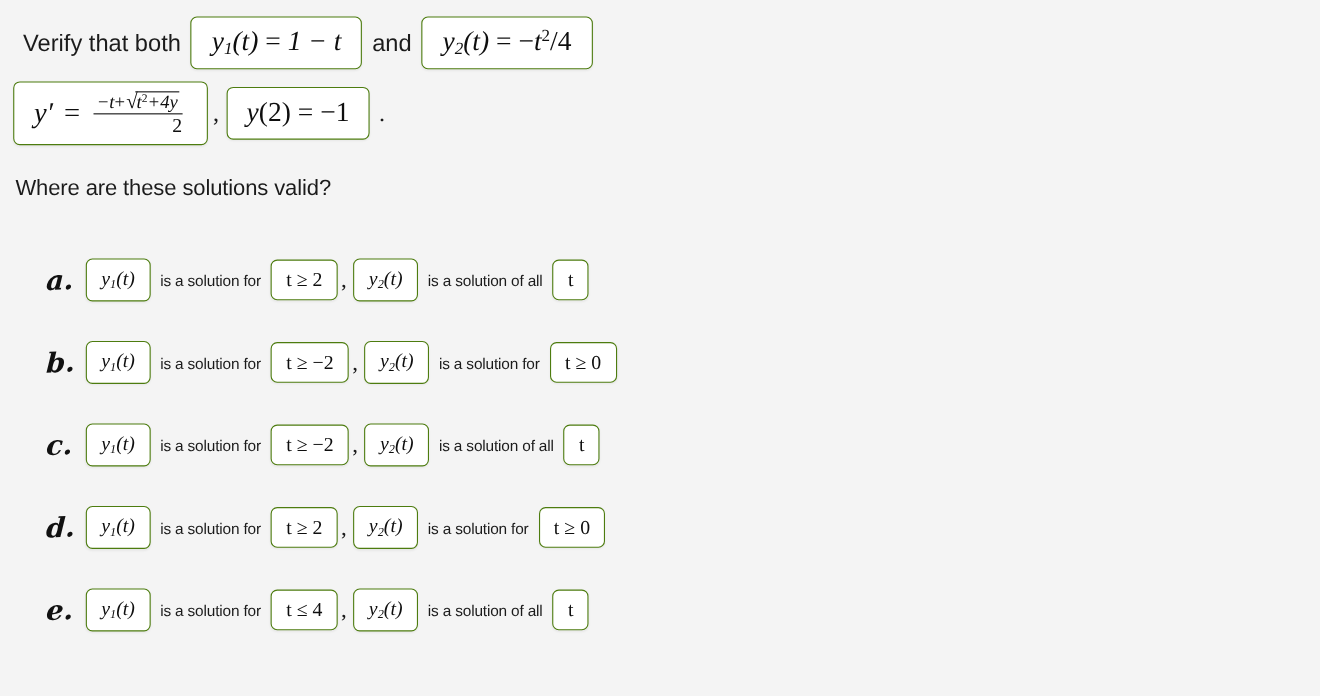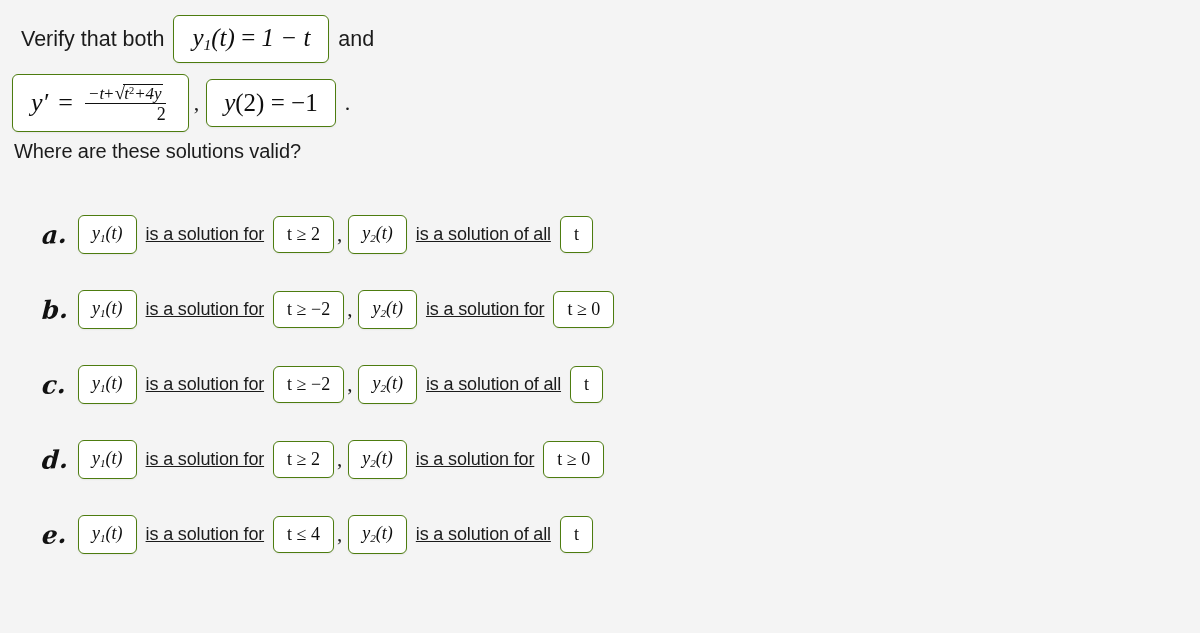--- a/index.html
+++ b/index.html
@@ -111,21 +111,21 @@
     padding: 0 1px;
     margin-left: -2px;
   }
   .comma-sep { padding: 0 7px 0 5px; font-size: 22px; font-family: "Liberation Serif", serif;}
   .ic-box { font-size: 25px; padding: 9px 17px; }
   .period { padding-left: 9px; font-size: 22px; font-family: "Liberation Serif", serif;}
 
   
   .question {
     font-size: 20px;
-    margin-top: 6px;
+    margin-top: 26px;
     margin-left: 2px;
     letter-spacing: -0.1px;
   }
 
   
   .options {
     margin-top: 34px;
     margin-left: 30px;
   }
   .opt-row {
@@ -143,25 +143,24 @@
     flex: 0 0 36px;
     text-align: left;
     transform: skewX(-6deg) rotate(-3deg);
   }
   .opt-row .mbox {
     font-size: 18px;
     padding: 8px 13px;
     line-height: 1.05;
   }
   .opt-row .label {
-    font-size: 18px;
+    font-size: 14px;
     padding: 0 9px;
     white-space: nowrap;
     letter-spacing: -0.15px;
-    text-decoration: underline;
   }
   .opt-row .comma {
     font-family: "Liberation Serif", serif;
     font-size: 21px;
     padding: 0 6px 0 3px;
   }
   .cond { min-width: 0; }
   .var-t { padding: 8px 15px; }
 </style>
 </head>
@@ -173,20 +172,25 @@
     <span class="txt">Verify that both</span>
 
     <span class="mbox">
       <span class="mi">y</span><sub>1</sub><span class="mi">(t)</span>
       <span class="mo">=</span>
       <span class="mi">1 − t</span>
     </span>
 
     <span class="txt">and</span>
 
+    <span class="mbox">
+      <span class="mi">y</span><sub>2</sub><span class="mi">(t)</span>
+      <span class="mo">=</span>
+      <span><span class="mo">−</span><span class="mi">t</span><sup>2</sup><span class="mo">/</span><span class="mn">4</span></span>
+    </span>
 
   </div>
 
   <div class="line2">
 
     <span class="mbox ode-box">
       <span class="mi">y′</span>
       <span class="mo" style="padding:0 10px;">=</span>
       <span class="frac">
         <span class="num">

